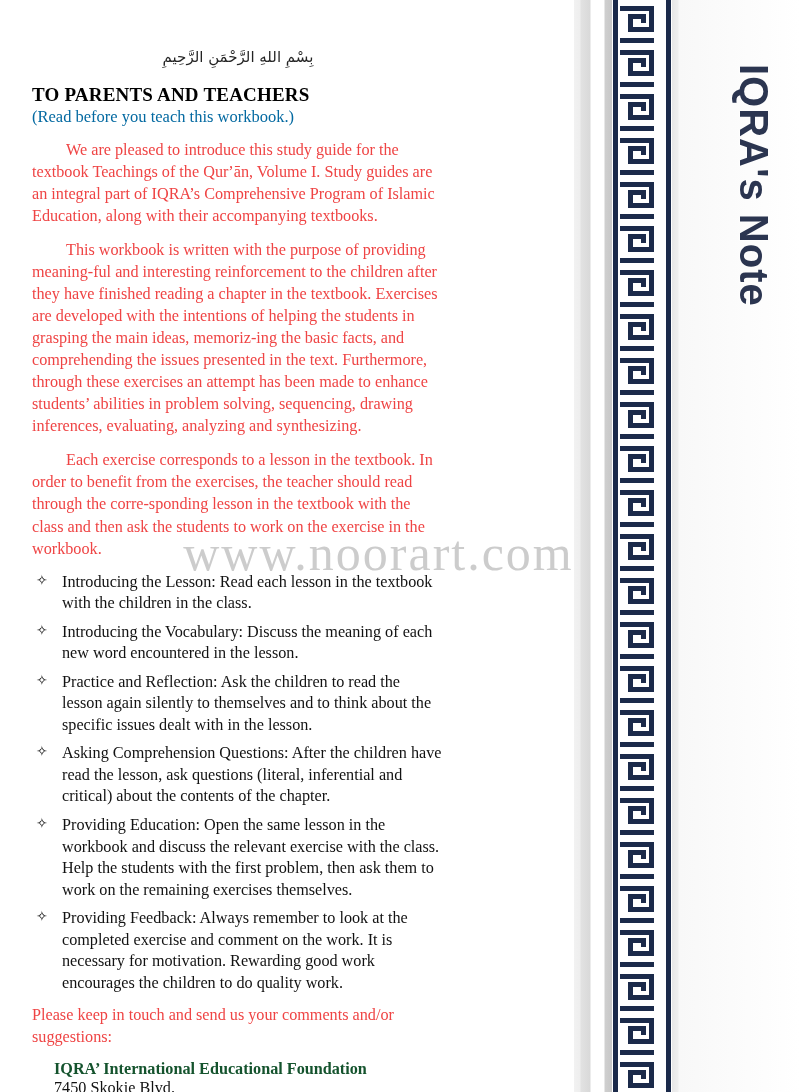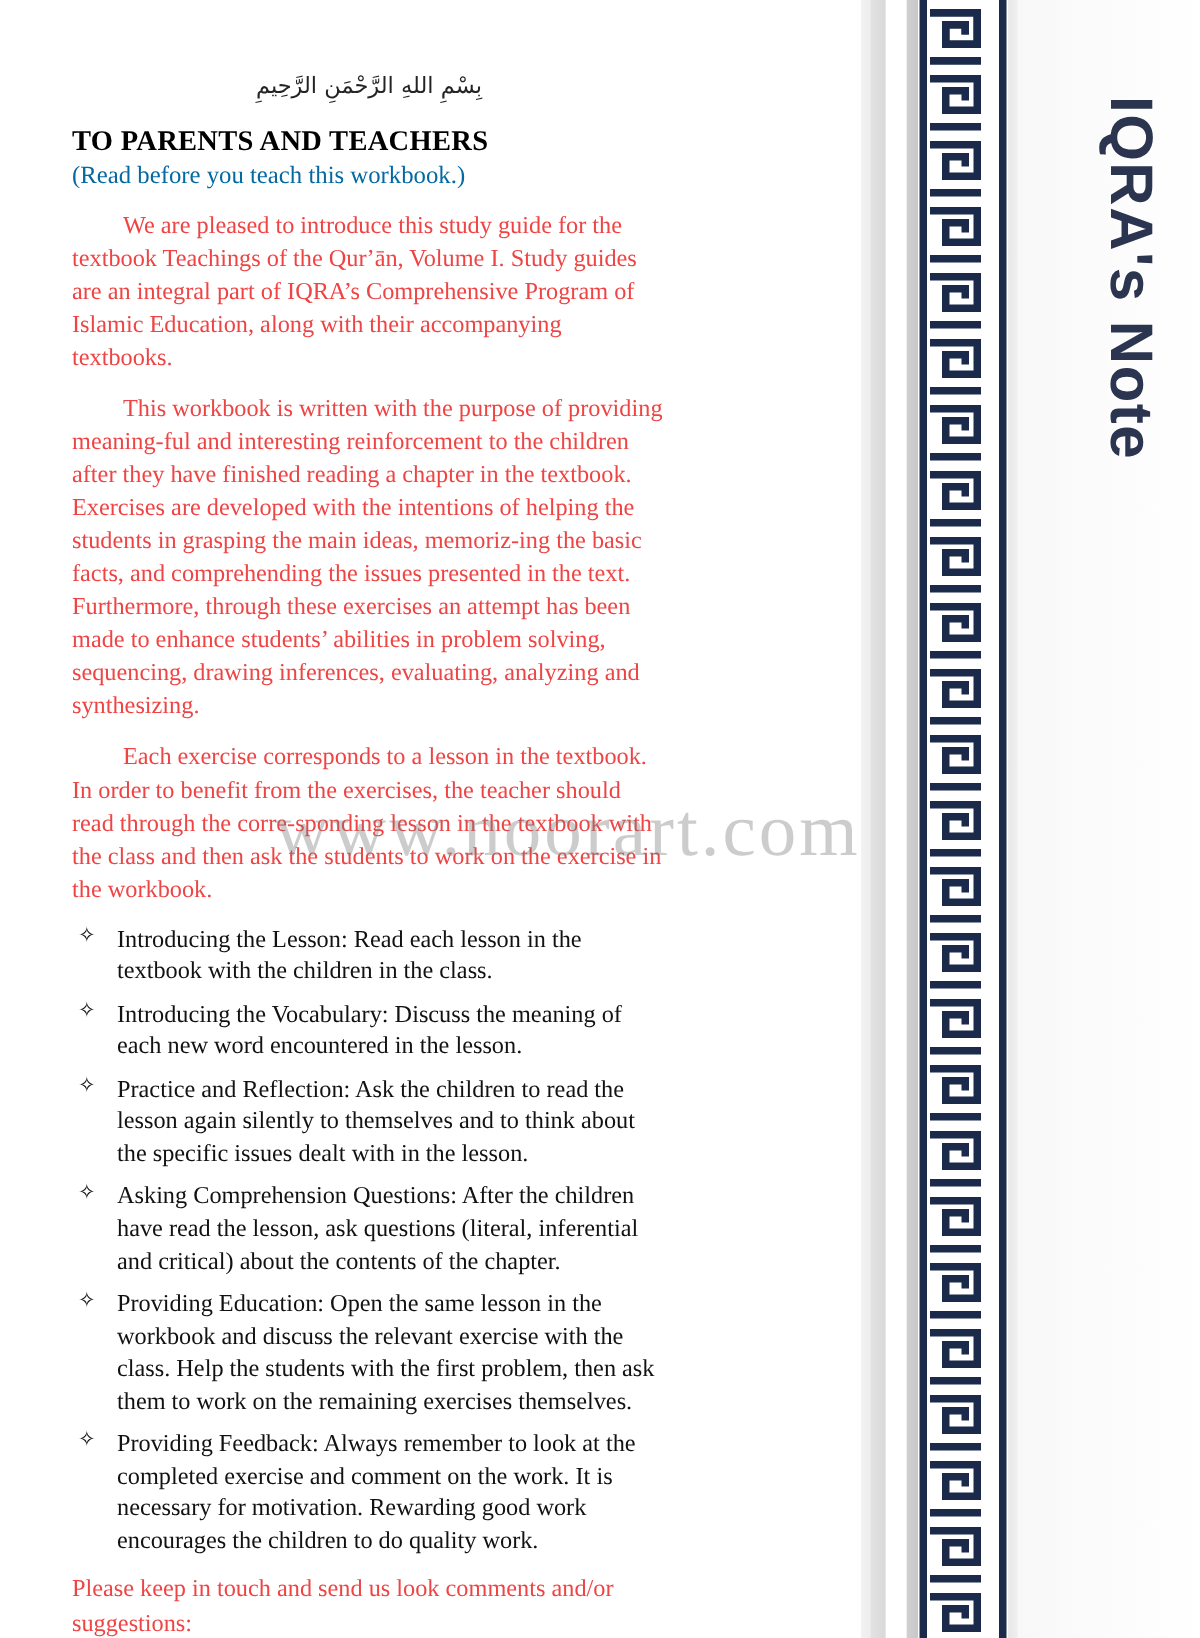--- a/index.html
+++ b/index.html
@@ -19,21 +19,21 @@
     background: #ffffff;
     overflow: hidden;
   }
 
   
   #content {
     position: absolute;
     left: 0; top: 0;
     width: 484px;
     height: 1092px;
-    padding: 28px 40px 0 48px;
+    padding: 28px 40px 0 32px;
   }
 
   .bismillah {
     text-align: center;
     font-family: "DejaVu Sans", sans-serif;
     font-size: 15px;
     color: #111;
     letter-spacing: 0.5px;
     margin: 20px 0 18px 0;
     opacity: 0.92;
@@ -264,20 +264,20 @@
         <b>Providing Education:</b>
         <span>Open the same lesson in the workbook and discuss the relevant exercise with the class.  Help the students with the first problem, then ask them to work on the remaining exercises themselves.</span>
       </li>
       <li>
         <span class="bullet">✧</span>
         <b>Providing Feedback:</b>
         <span>Always remember to look at the completed exercise and comment on the work.  It is necessary for motivation.  Rewarding good work encourages the children to do quality work.</span>
       </li>
     </ul>
 
-    <p class="para closing">Please keep in touch and send us look comments and/or suggestions:</p>
+    <p class="para closing">Please keep in touch and send us your comments and/or suggestions:</p>
     <div class="org">IQRA’ International Educational Foundation</div>
     <div class="addr">7450 Skokie Blvd.</div>
   </div>
 
   <div id="watermark">www.noorart.com</div>
 
 </div>
 
 </body></html>

